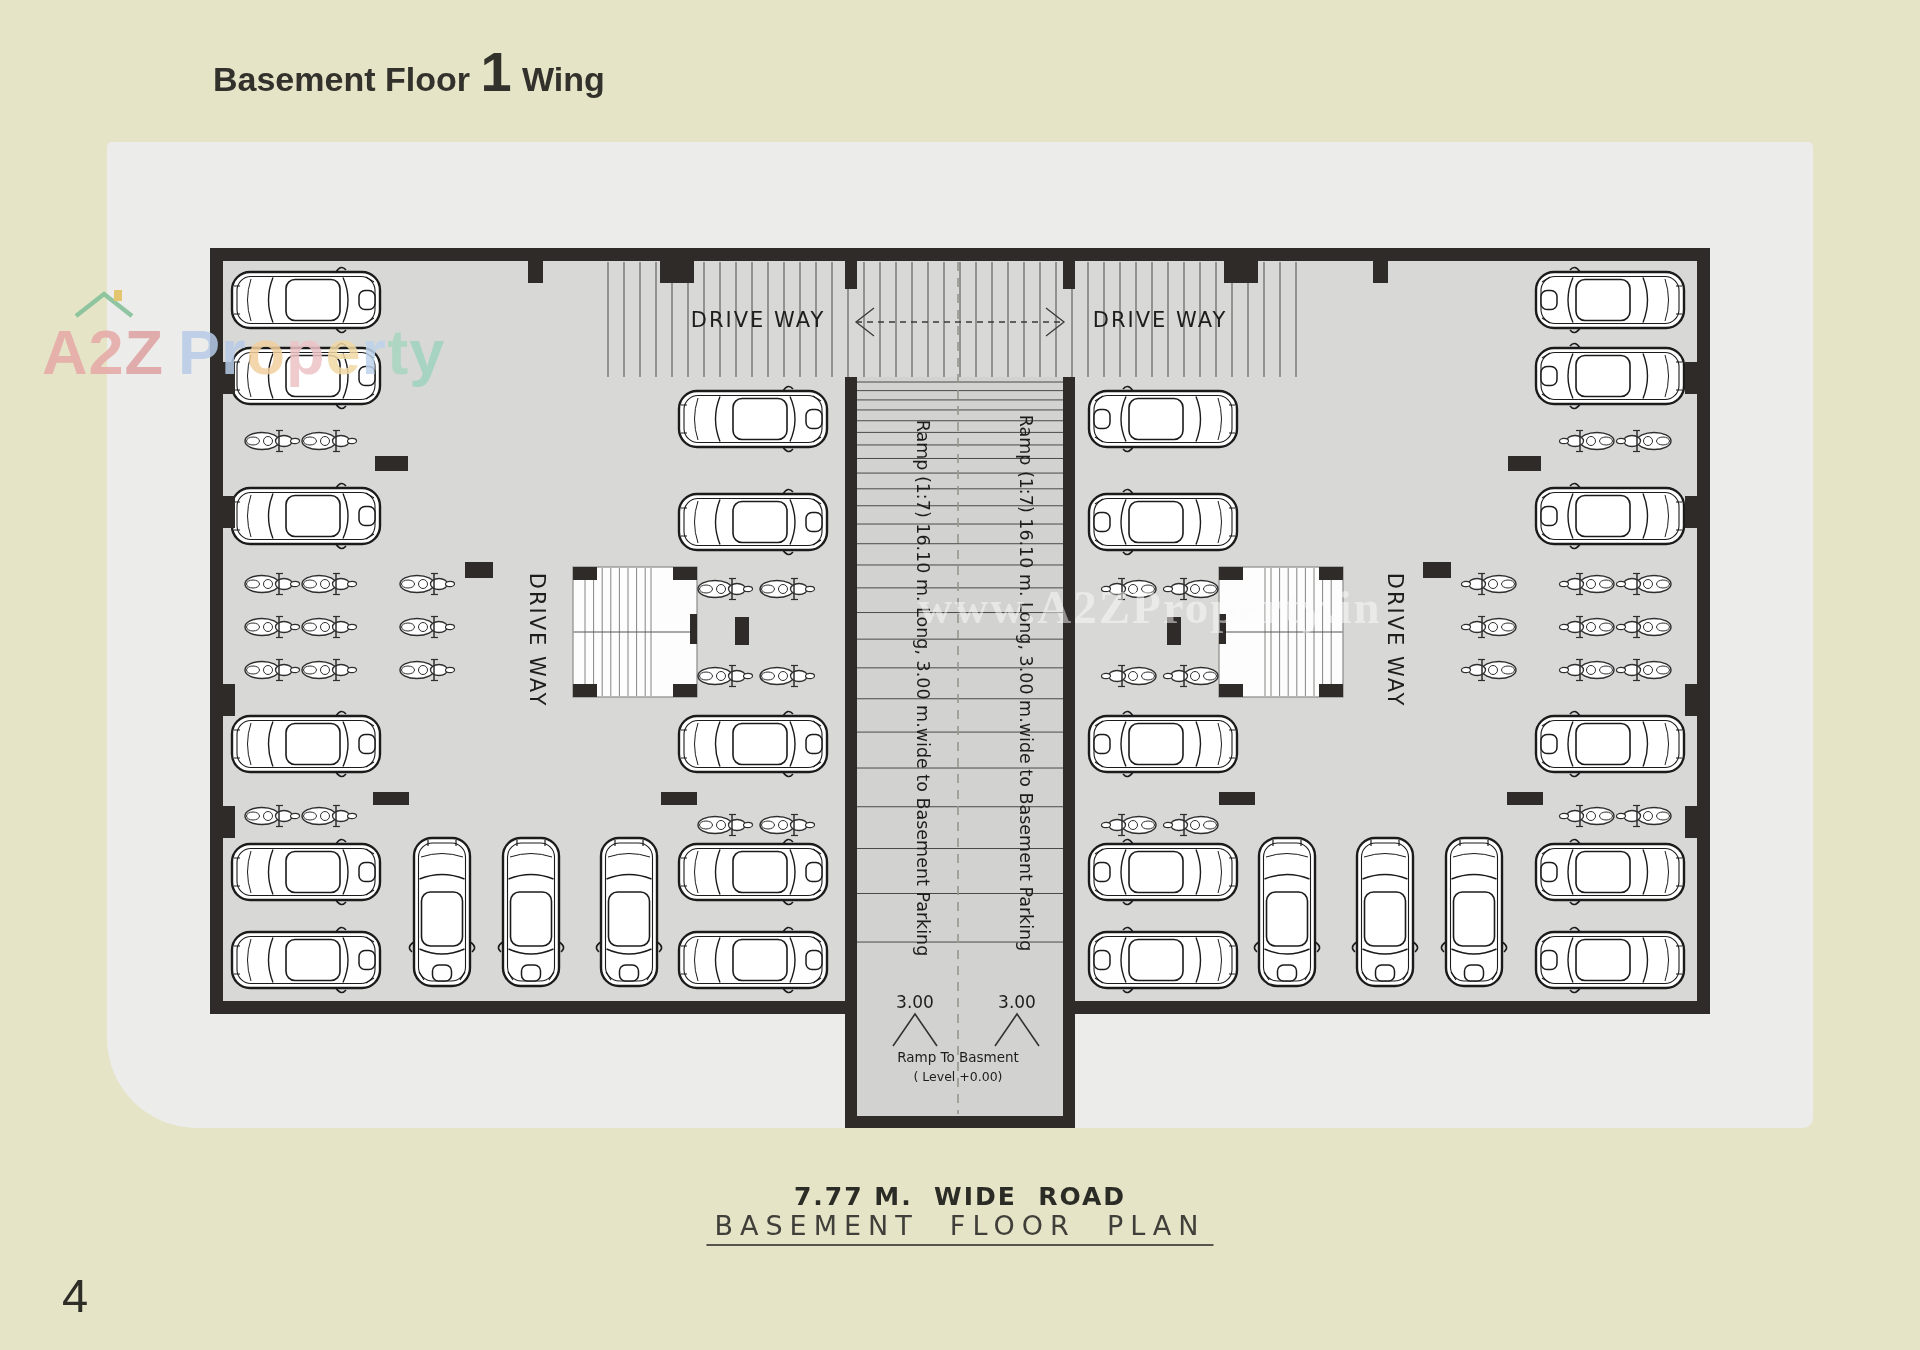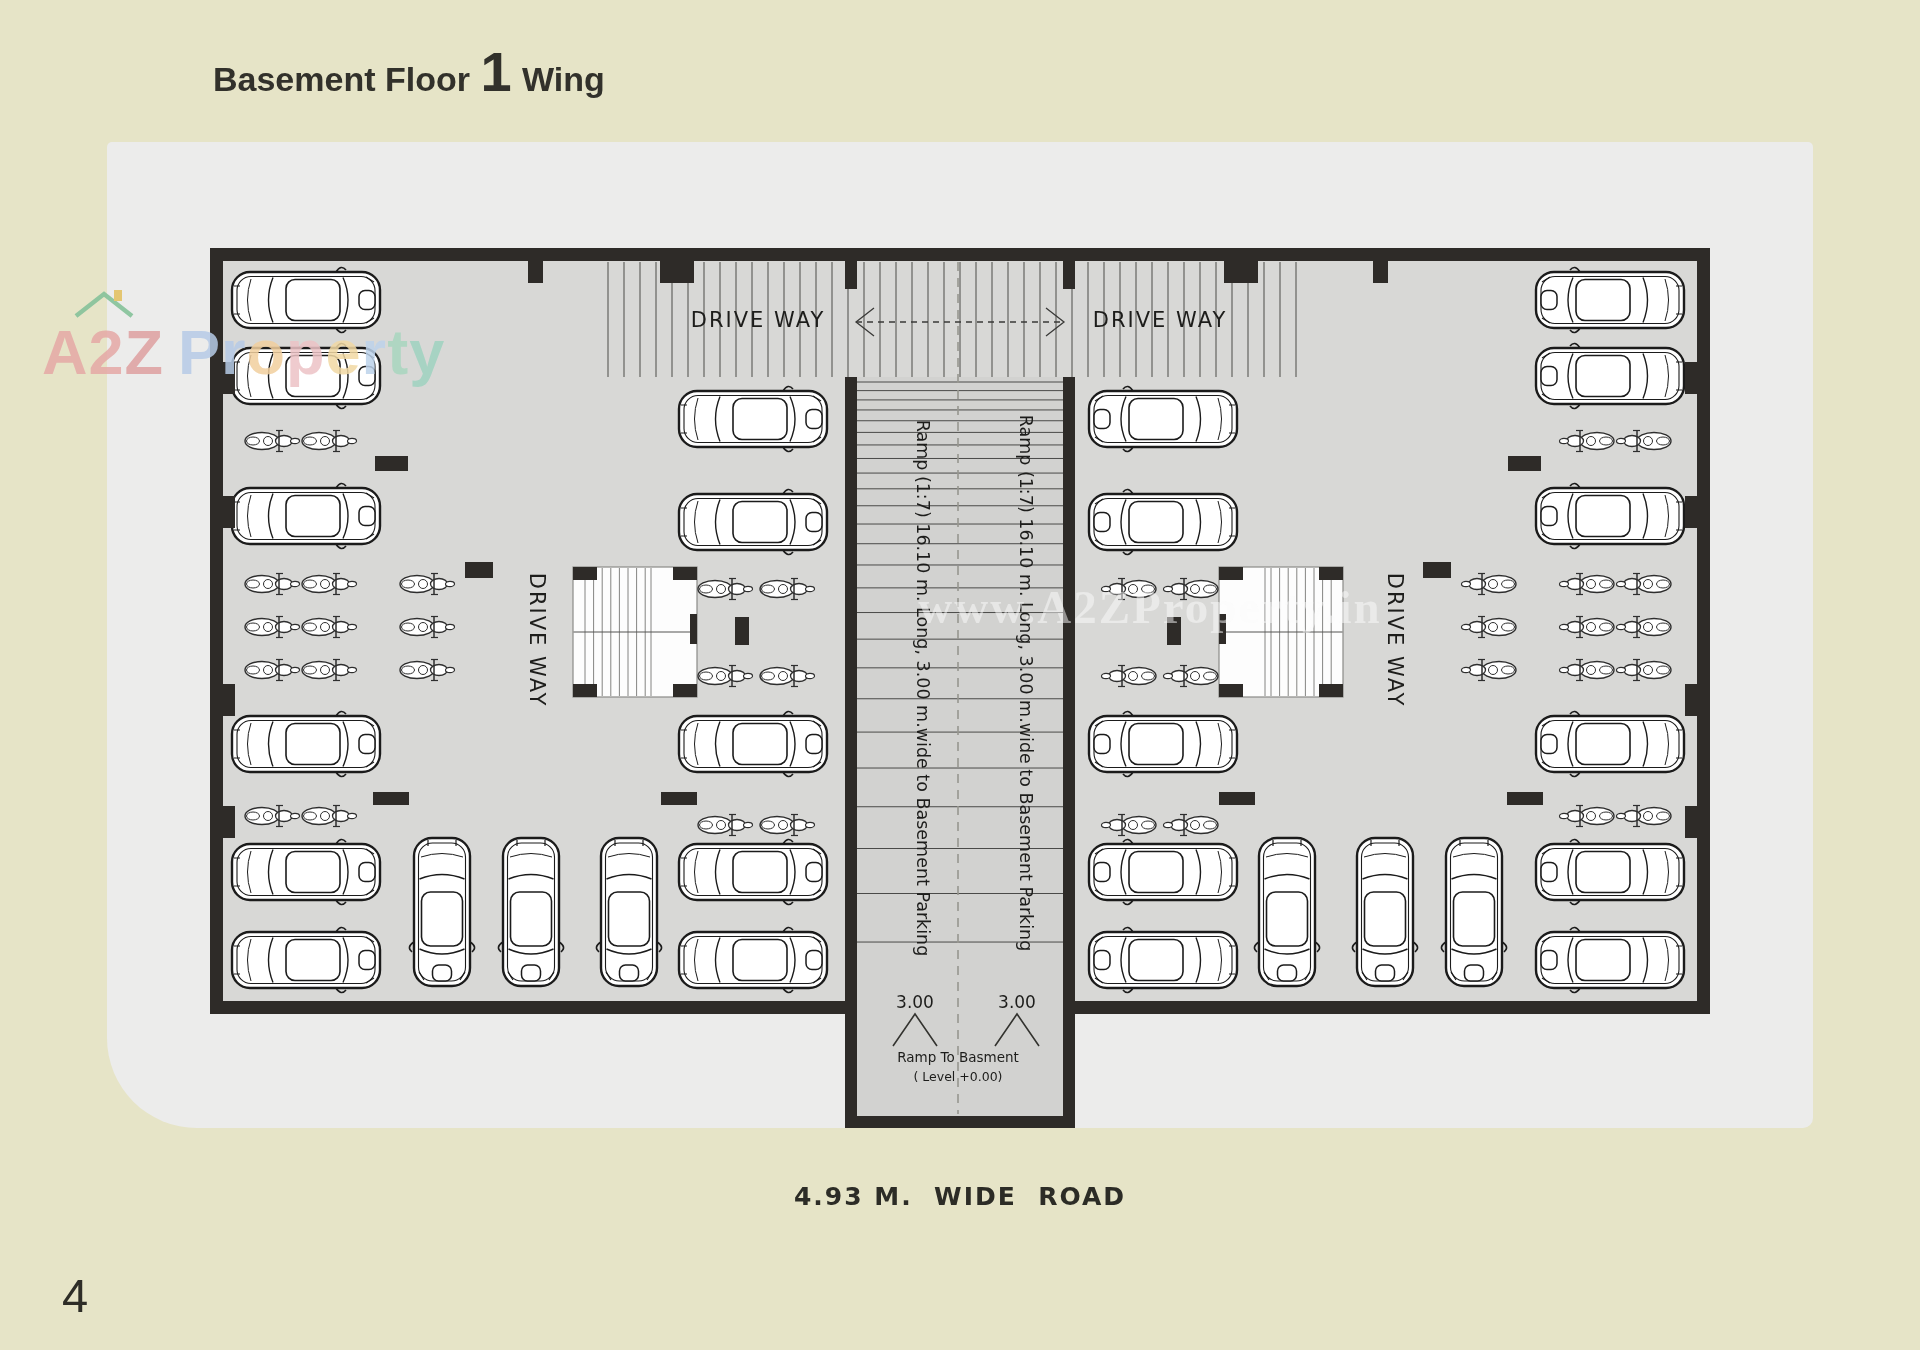--- a/index.html
+++ b/index.html
@@ -304,16 +304,17 @@
     <span class="t">Wing</span>
   </div>
 
   <div class="wm-brand" id="wm-brand"><span style="color: rgb(229, 169, 166);">A</span><span style="color: rgb(229, 169, 166);">2</span><span style="color: rgb(223, 160, 160);">Z</span><span class="gap"></span><span style="color: rgb(182, 203, 231);">P</span><span style="color: rgb(182, 203, 231);">r</span><span style="color: rgb(241, 207, 158);">o</span><span style="color: rgb(237, 195, 198);">p</span><span style="color: rgb(241, 217, 164);">e</span><span style="color: rgb(189, 211, 235);">r</span><span style="color: rgb(169, 214, 191);">t</span><span style="color: rgb(159, 211, 192);">y</span></div>
   <svg class="wm-roof" width="70" height="34">
     <path d="M6,30 L34,8 L62,30" fill="none" stroke="#86c29a" stroke-width="4.5"></path>
     <rect x="44" y="4" width="8" height="11" fill="#e4c264"></rect>
   </svg>
   <div class="wm-url">www.A2ZProperty.in</div>
 
-  <div class="footer-road">4.93 M.  WIDE  ROAD</div>
+  <div class="footer-road">7.77 M.  WIDE  ROAD</div>
+  <div class="footer-title">BASEMENT  FLOOR  PLAN</div>
   <div class="page-number">4</div>
 
 </div>
 
 </body></html>

